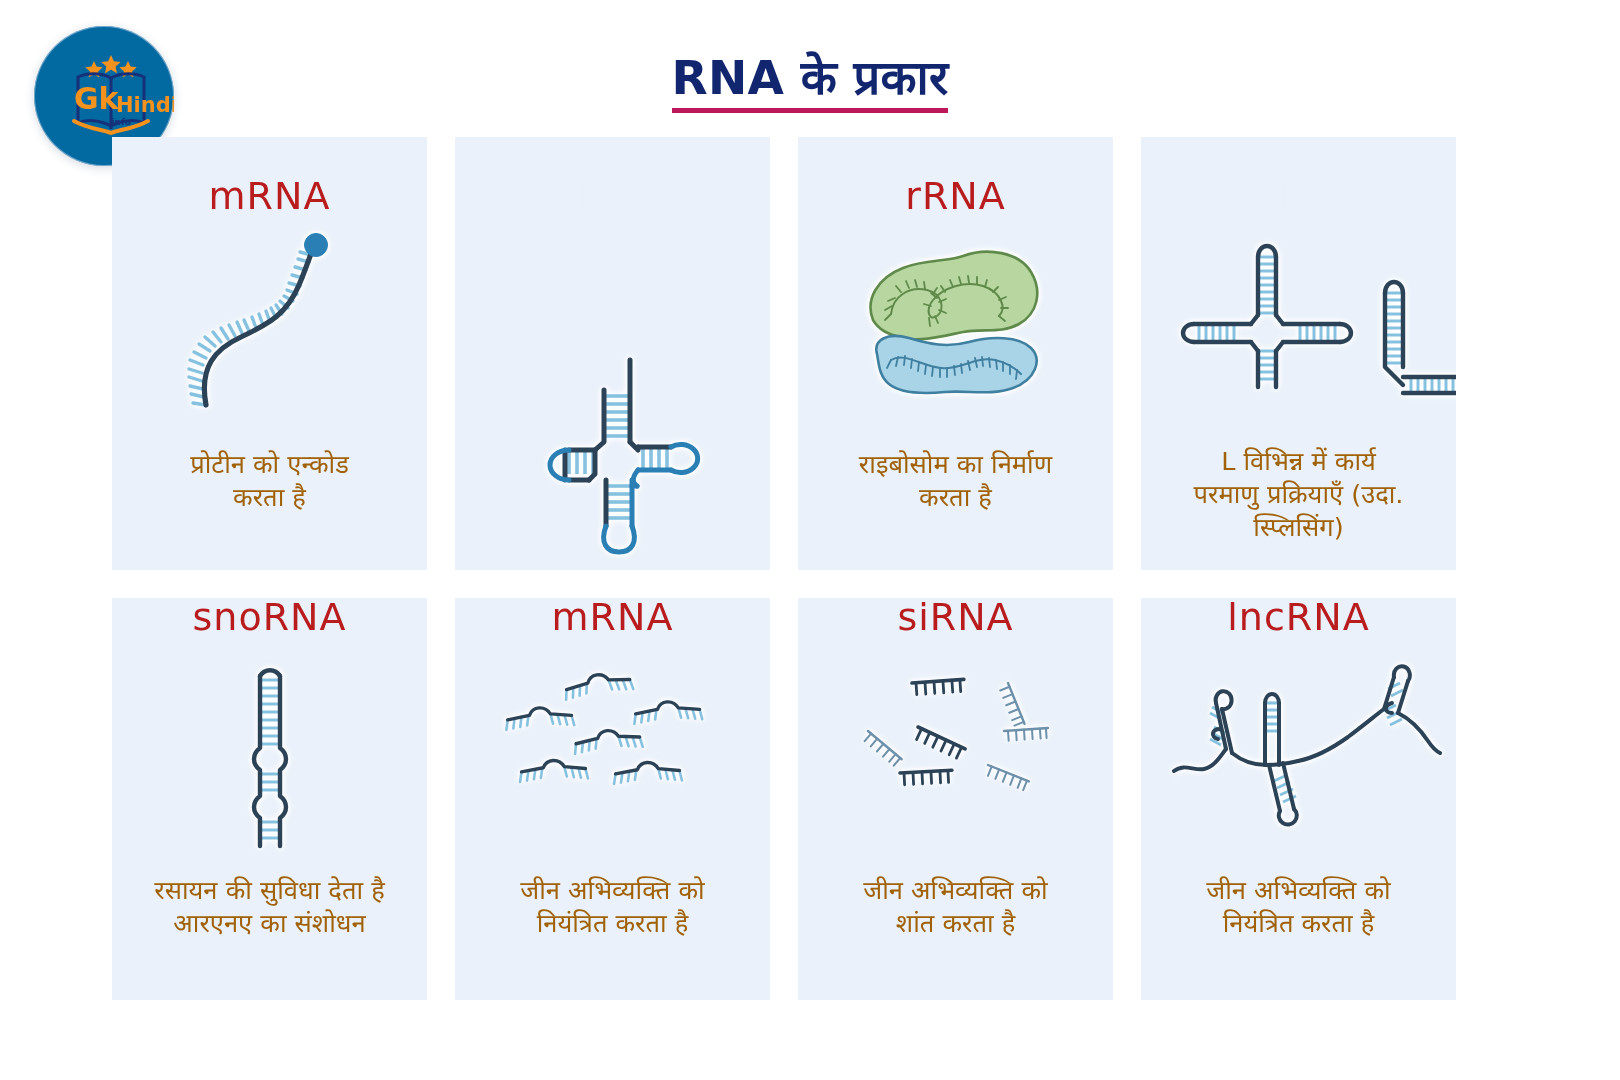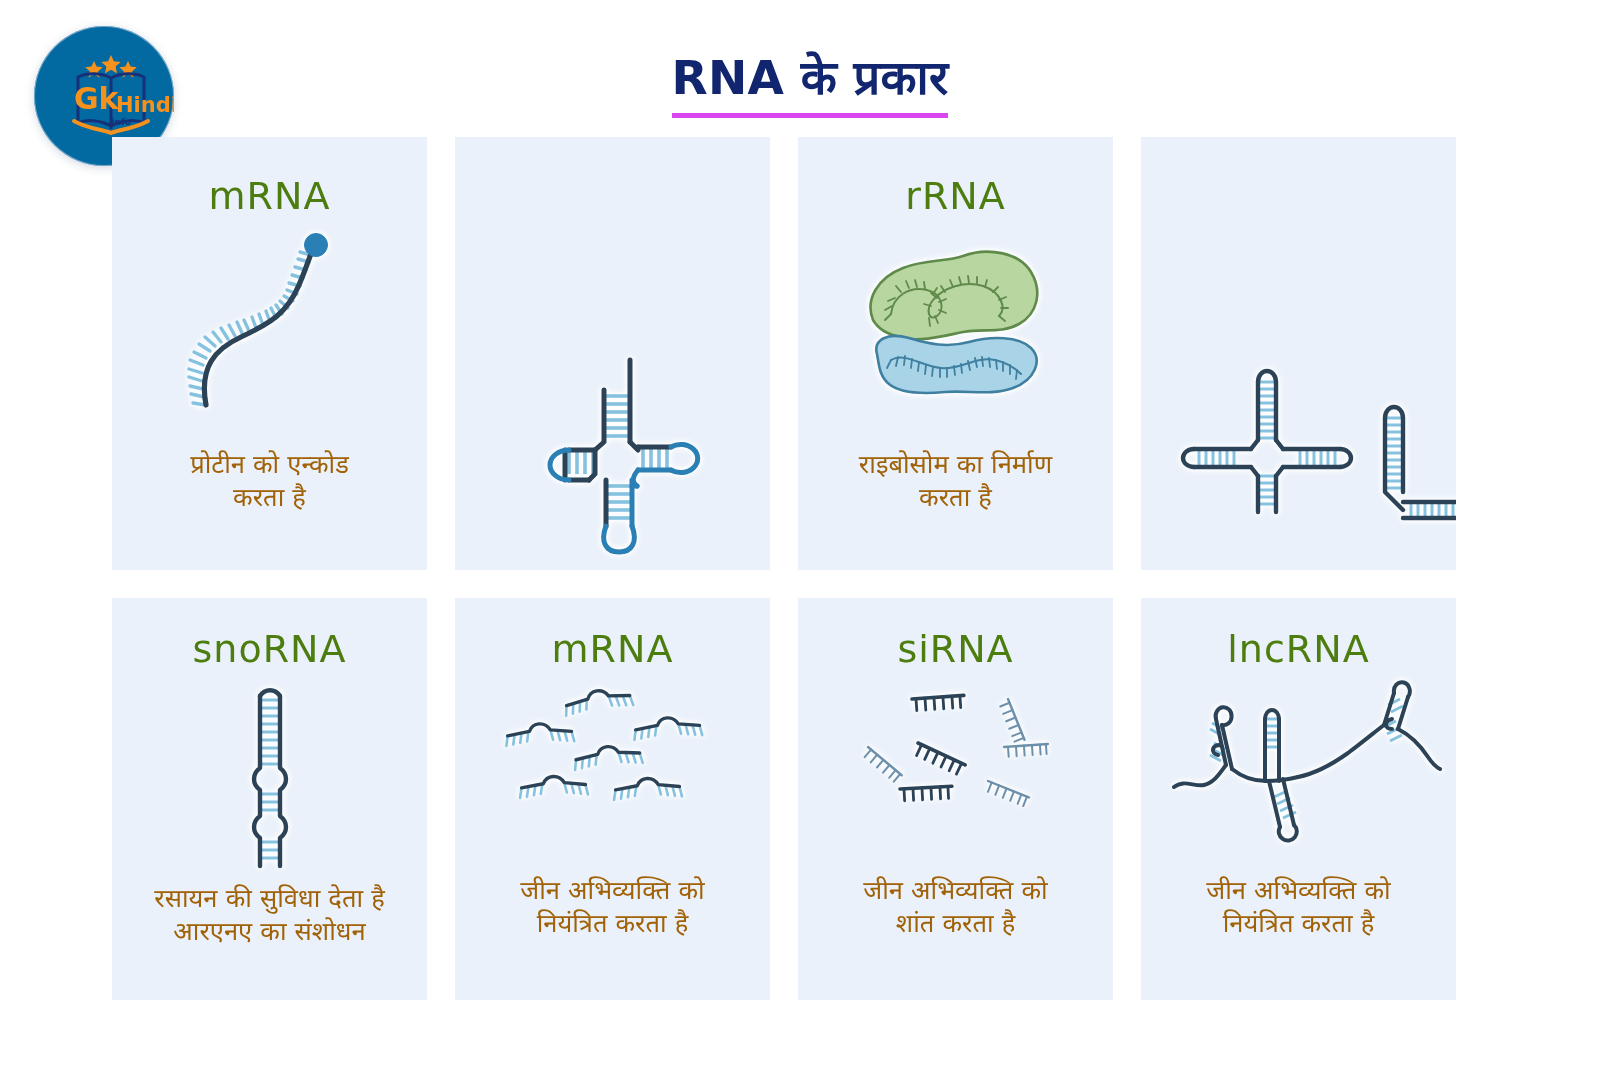--- a/index.html
+++ b/index.html
@@ -20,46 +20,46 @@
   #logo svg{display:block;}
 
   
   #page-title{
     position:absolute;left:0;top:44px;width:1620px;text-align:center;
     font-family:"DejaVu Sans","Liberation Sans",sans-serif;
     font-size:47px;font-weight:bold;color:#11266e;
     letter-spacing:.2px;
   }
   #page-title .ul{
-    display:inline-block;border-bottom:5px solid #d946ef;padding-bottom:5px;
+    display:inline-block;border-bottom:5px solid #be185d;
   }
 
   
   #grid{
     position:absolute;left:112px;top:137px;
     width:1344px;height:863px;
     display:grid;
     grid-template-columns:repeat(4,315px);
     grid-template-rows:433px 402px;
     column-gap:28px;row-gap:28px;
   }
   .card{
     background:#eaf1fa;
     position:relative;
     display:flex;flex-direction:column;align-items:center;
     overflow:hidden;
   }
   .card-title{
     font-family:"DejaVu Sans","Liberation Sans",sans-serif;
-    font-size:38px;font-weight:400;color:#4d7c0f;
+    font-size:38px;font-weight:400;color:#b91c1c;
     letter-spacing:1px;text-align:center;
     line-height:1;
   }
   .card.r1 .card-title{margin-top:40px;}
-  .card.r2 .card-title{margin-top:32px;}
+  .card.r2 .card-title{}
   .card-title.ghost{color:#eaf1fa;}
   .art{flex:1 1 auto;display:flex;align-items:center;justify-content:center;width:100%;}
   .art svg{display:block;overflow:visible;}
   .card-desc{
     font-family:"DejaVu Sans","Liberation Sans",sans-serif;
     font-size:25.5px;color:#a16207;line-height:1.30;
     text-align:center;width:285px;
     white-space:pre-line;
   }
   .card.r1 .card-desc{margin-bottom:56px;}
@@ -376,20 +376,23 @@
         </g>
         <g fill="none" stroke="#2c4357" stroke-width="4.4" stroke-linecap="round" stroke-linejoin="round">
           <path d="M222 78 L222 152 L240 170"></path>
           <path d="M240 78 L240 152"></path>
           <path d="M222 78 A9 11 0 0 1 240 78"></path>
           <path d="M240 162 L300 162"></path>
           <path d="M240 178 L300 178"></path>
         </g>
       </svg>
     </div>
+    <div class="card-desc">L विभिन्न में कार्य
+परमाणु प्रक्रियाएँ (उदा.
+स्प्लिसिंग)</div>
   </div>
 
   <div class="card r2">
     <div class="card-title">snoRNA</div>
     <div class="art snorna">
       <svg width="120" height="210" viewBox="0 0 120 210" class="glow">
         <g stroke="#86c2e0" stroke-width="3">
           <line x1="50" y1="32" x2="70" y2="32"></line>
             <line x1="50" y1="40" x2="70" y2="40"></line>
           <line x1="50" y1="48" x2="70" y2="48"></line>

